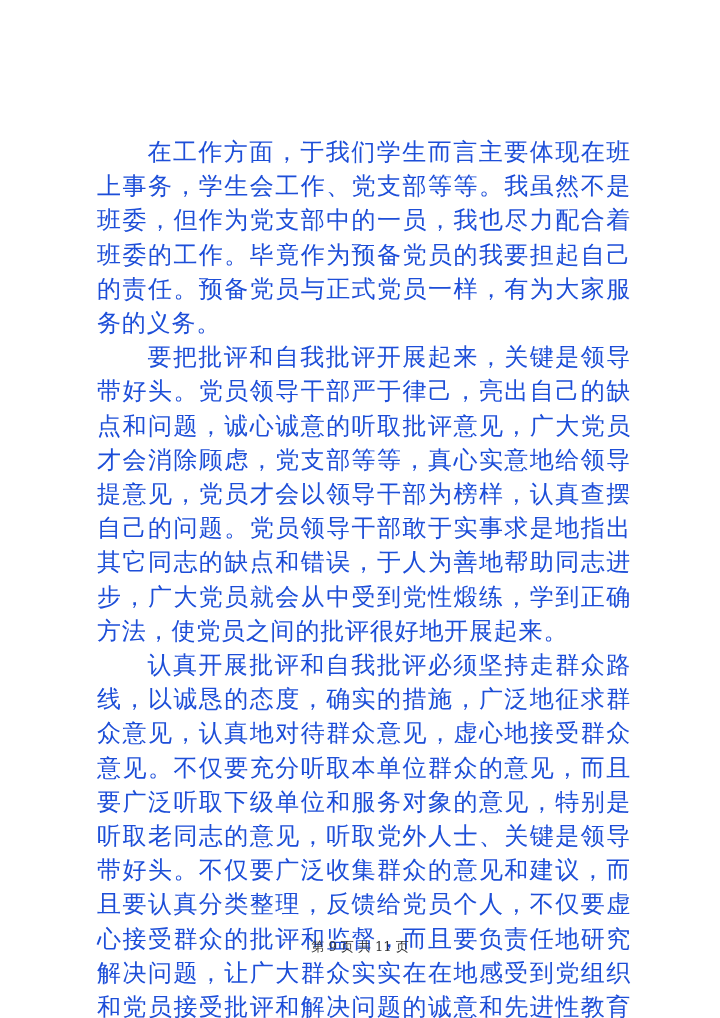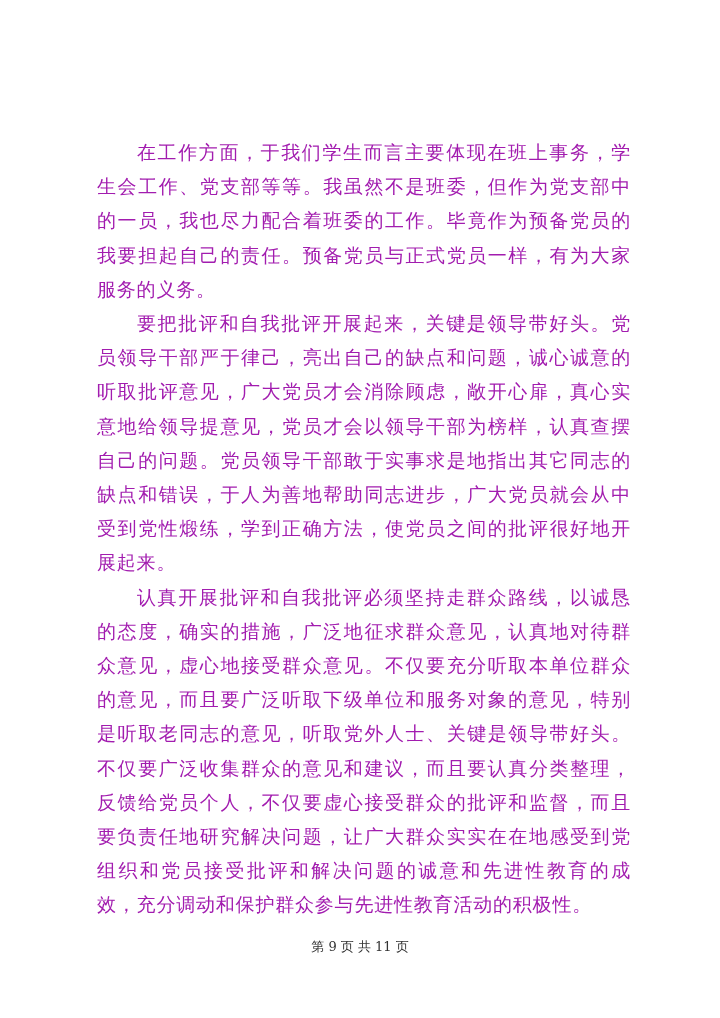--- a/index.html
+++ b/index.html
@@ -24,43 +24,43 @@
     background: #ffffff;
   }
   .body-text {
     position: absolute;
     left: 97px;
     top: 135px;
     width: 534px;
   }
   .para {
     margin: 0;
-    font-size: 19px;
+    font-size: 24px;
     line-height: 34.2px;
     letter-spacing: 0.8px;
     text-align: justify;
     text-align-last: left;
     text-indent: 2.1em;
-    color: #a21caf;
+    color: #1d4ed8;
     word-break: break-all;
   }
   .footer {
     position: absolute;
     left: 0;
     width: 720px;
     top: 938px;
     text-align: center;
     font-size: 13px;
     color: #333333;
     font-family: "DejaVu Serif", "Liberation Serif", serif;
   }
 </style>
 </head>
 <body>
 
 <div class="page">
   <div class="body-text">
     <p class="para">在工作方面，于我们学生而言主要体现在班上事务，学生会工作、党支部等等。我虽然不是班委，但作为党支部中的一员，我也尽力配合着班委的工作。毕竟作为预备党员的我要担起自己的责任。预备党员与正式党员一样，有为大家服务的义务。</p>
-    <p class="para">要把批评和自我批评开展起来，关键是领导带好头。党员领导干部严于律己，亮出自己的缺点和问题，诚心诚意的听取批评意见，广大党员才会消除顾虑，敞开心扉，真心实意地给领导提意见，党员才会以领导干部为榜样，认真查摆自己的问题。党员领导干部敢于实事求是地指出其它同志的缺点和错误，于人为善地帮助同志进步，广大党员就会从中受到党性煅练，学到正确方法，使党员之间的批评很好地开展起来。</p>
+    <p class="para">要把批评和自我批评开展起来，关键是领导带好头。党员领导干部严于律己，亮出自己的缺点和问题，诚心诚意的听取批评意见，广大党员才会消除顾虑，党支部等等，真心实意地给领导提意见，党员才会以领导干部为榜样，认真查摆自己的问题。党员领导干部敢于实事求是地指出其它同志的缺点和错误，于人为善地帮助同志进步，广大党员就会从中受到党性煅练，学到正确方法，使党员之间的批评很好地开展起来。</p>
     <p class="para">认真开展批评和自我批评必须坚持走群众路线，以诚恳的态度，确实的措施，广泛地征求群众意见，认真地对待群众意见，虚心地接受群众意见。不仅要充分听取本单位群众的意见，而且要广泛听取下级单位和服务对象的意见，特别是听取老同志的意见，听取党外人士、关键是领导带好头。不仅要广泛收集群众的意见和建议，而且要认真分类整理，反馈给党员个人，不仅要虚心接受群众的批评和监督，而且要负责任地研究解决问题，让广大群众实实在在地感受到党组织和党员接受批评和解决问题的诚意和先进性教育的成效，充分调动和保护群众参与先进性教育活动的积极性。</p>
   </div>
   <div class="footer">第 9 页  共 11 页</div>
 </div>
 
 </body></html>

